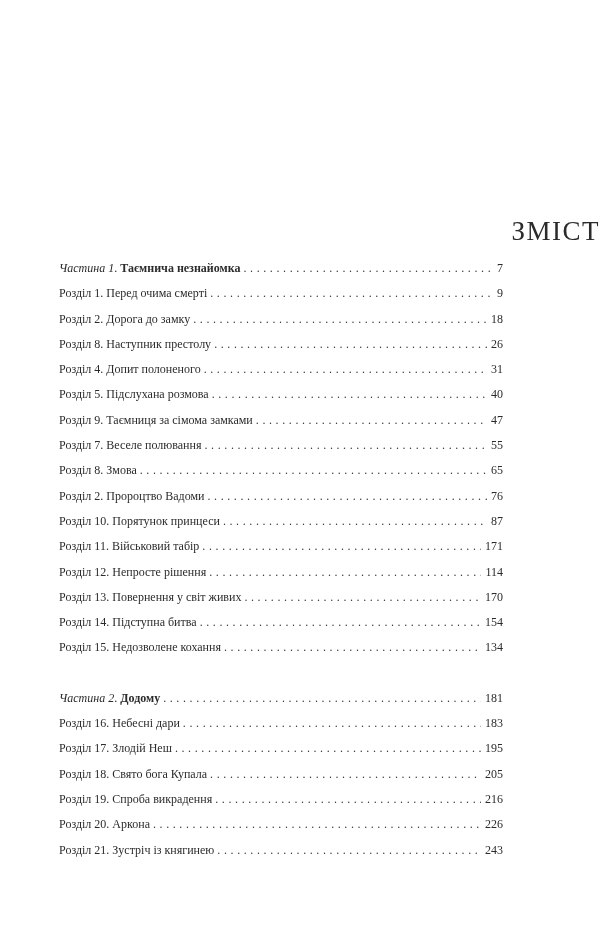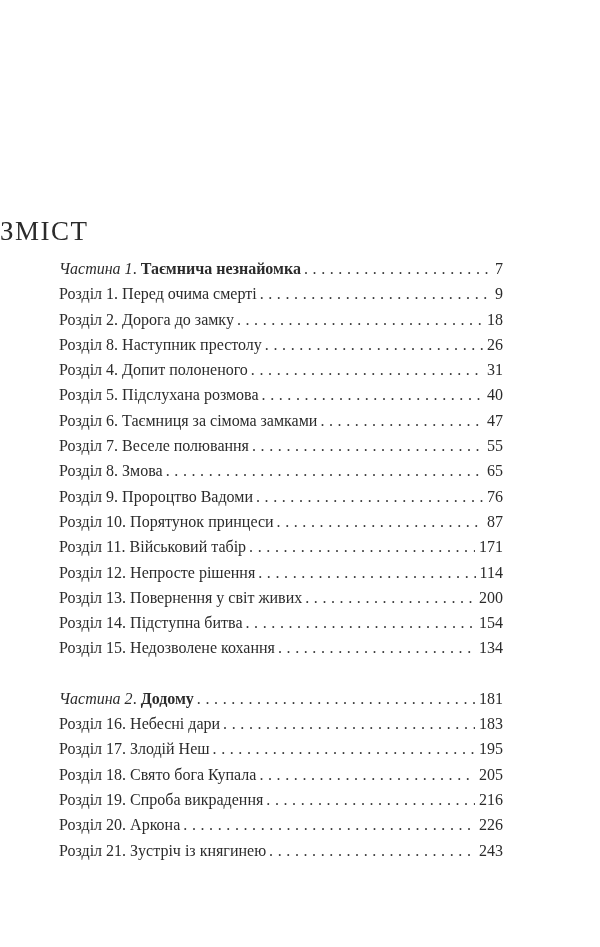--- a/index.html
+++ b/index.html
@@ -3,27 +3,27 @@
   <meta charset="utf-8">
   <style>
     html, body { margin: 0; padding: 0; background: #ffffff; }
     body {
       width: 600px; height: 947px; position: relative; overflow: hidden;
       font-family: "Liberation Serif", "DejaVu Serif", serif;
       color: #2b2b2b;
     }
     .title {
       position: absolute; top: 198px; left: 0; width: 600px;
-      text-align: left; font-size: 27px; letter-spacing: 1.5px;
+      text-align: right; font-size: 27px; letter-spacing: 1.5px;
       color: #2b2b2b; font-weight: normal;
     }
     .toc { position: absolute; left: 59px; width: 444px; top: 256px; }
     .row {
       display: flex; align-items: flex-start; height: 25.3px;
-      font-size: 16px; line-height: 25.3px; white-space: nowrap;
+      font-size: 12px; line-height: 25.3px; white-space: nowrap;
     }
     .row .title-text { flex: 0 0 auto; }
     .row .dots {
       flex: 1 1 auto; overflow: hidden; margin: 0 4px 0 3px;
       letter-spacing: 3.3px; color: #3a3a3a;
     }
     .row .dots::before {
       content: ". . . . . . . . . . . . . . . . . . . . . . . . . . . . . . . . . . . . . . . . . . . . . . . . . . . . . . . . . . . . . . . . . . . . . . . . . . . . .";
       letter-spacing: 0; word-spacing: 0.6px;
     }
@@ -63,36 +63,36 @@
       <span class="title-text">Розділ 4. Допит полоненого</span>
       <span class="dots"></span>
       <span class="page">31</span>
     </div>
   <div class="row">
       <span class="title-text">Розділ 5. Підслухана розмова</span>
       <span class="dots"></span>
       <span class="page">40</span>
     </div>
   <div class="row">
-      <span class="title-text">Розділ 6. Таємниця за сімома замками</span>
+      <span class="title-text">Розділ 9. Таємниця за сімома замками</span>
       <span class="dots"></span>
       <span class="page">47</span>
     </div>
   <div class="row">
       <span class="title-text">Розділ 7. Веселе полювання</span>
       <span class="dots"></span>
       <span class="page">55</span>
     </div>
   <div class="row">
       <span class="title-text">Розділ 8. Змова</span>
       <span class="dots"></span>
       <span class="page">65</span>
     </div>
   <div class="row">
-      <span class="title-text">Розділ 9. Пророцтво Вадоми</span>
+      <span class="title-text">Розділ 2. Пророцтво Вадоми</span>
       <span class="dots"></span>
       <span class="page">76</span>
     </div>
   <div class="row">
       <span class="title-text">Розділ 10. Порятунок принцеси</span>
       <span class="dots"></span>
       <span class="page">87</span>
     </div>
   <div class="row">
       <span class="title-text">Розділ 11. Військовий табір</span>
@@ -100,21 +100,21 @@
       <span class="page">171</span>
     </div>
   <div class="row">
       <span class="title-text">Розділ 12. Непросте рішення</span>
       <span class="dots"></span>
       <span class="page">114</span>
     </div>
   <div class="row">
       <span class="title-text">Розділ 13. Повернення у світ живих</span>
       <span class="dots"></span>
-      <span class="page">200</span>
+      <span class="page">170</span>
     </div>
   <div class="row">
       <span class="title-text">Розділ 14. Підступна битва</span>
       <span class="dots"></span>
       <span class="page">154</span>
     </div>
   <div class="row">
       <span class="title-text">Розділ 15. Недозволене кохання</span>
       <span class="dots"></span>
       <span class="page">134</span>

